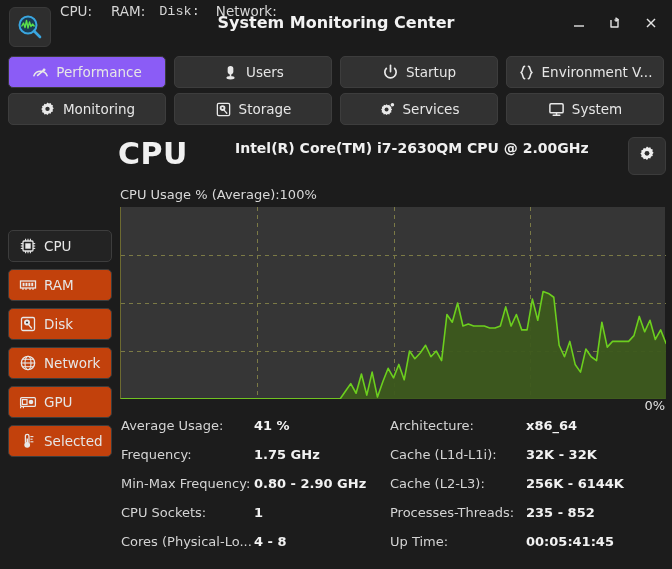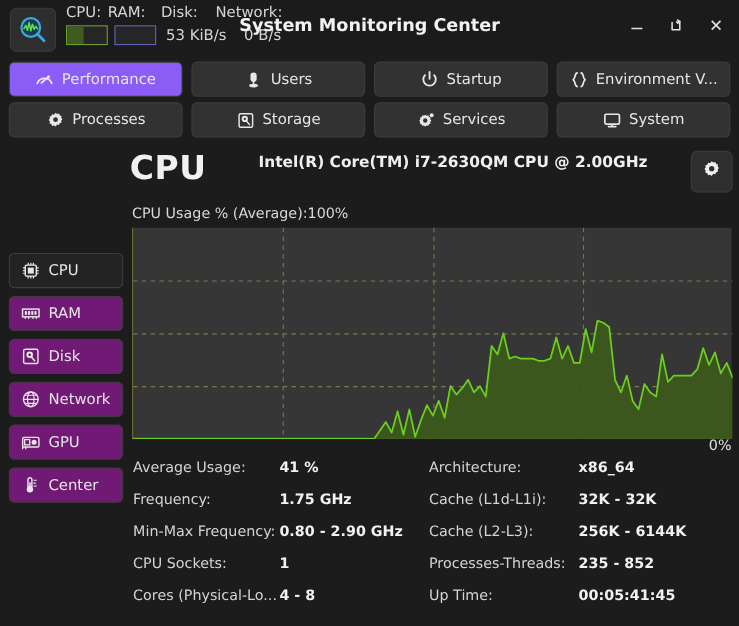--- a/index.html
+++ b/index.html
@@ -29,22 +29,22 @@
     position: absolute; left: 57px; top: 2px;
     width: 230px; height: 46px;
   }
   #perf-labels {
     position: absolute; left: 0; top: 1px;
     display: flex; align-items: flex-end;
     font-size: 13.5px; color: #d6d6d6;
   }
   #perf-labels span { white-space: nowrap; }
   .lbl-cpu { margin-left: 3px; }
-  .lbl-ram { margin-left: 6px; }
-  .lbl-disk { margin-left: 14px; }
+  .lbl-ram { margin-left: 19px; }
+  .lbl-disk { margin-left: 14px; font-family: Liberation Mono, monospace; }
   .lbl-net { margin-left: 16px; }
 
   #perf-values {
     position: absolute; left: 0; top: 21px;
     display: flex; align-items: center;
     font-size: 13.5px; color: #d6d6d6;
   }
   .mini-bar {
     width: 38px; height: 18px;
     background: #262626;
@@ -125,21 +125,21 @@
     font-size: 13px; color: #d9d9d9;
   }
 
   
   #sidebar {
     position: absolute; left: 8px; top: 230px;
     width: 104px;
   }
   .side-item {
     height: 32px; margin-bottom: 7px;
-    background: #701a75; border: 1px solid #3d3d3d; border-radius: 5px;
+    background: #c2410c; border: 1px solid #3d3d3d; border-radius: 5px;
     display: flex; align-items: center; gap: 7px;
     padding-left: 10px;
     color: #e6e6e6; font-size: 13.5px;
   }
   .side-item.active { background: #232323; }
   .side-item svg { display: block; flex: 0 0 auto; }
 
   
   #chart-wrap {
     position: absolute; left: 120px; top: 207px;
@@ -178,30 +178,20 @@
     </svg>
   </div>
 
   <div id="perf-strip">
     <div id="perf-labels">
       <span class="lbl-cpu">CPU:</span>
       <span class="lbl-ram">RAM:</span>
       <span class="lbl-disk">Disk:</span>
       <span class="lbl-net">Network:</span>
     </div>
-    <div id="perf-values">
-      <div class="mini-bar" id="cpu-mini">
-        <div class="fill" id="cpu-mini-fill" style="width: 41%;"></div>
-      </div>
-      <div class="mini-bar" id="ram-mini">
-        <div class="fill" id="ram-mini-fill" style="width: 0%;"></div>
-      </div>
-      <span class="val-disk">53 KiB/s</span>
-      <span class="val-net">0 B/s</span>
-    </div>
   </div>
 
   <div id="win-title">System Monitoring Center</div>
 
   <div id="win-controls">
     <div class="wbtn">
       <svg width="14" height="14" viewBox="0 0 14 14">
           <line x1="2" y1="10" x2="12" y2="10" stroke="currentColor" stroke-width="1.4"></line>
         </svg>
     </div>
@@ -264,21 +254,21 @@
   </div>
 
   <div class="tabrow">
     <div class="tab">
       <span>
         <svg width="17" height="17" viewBox="0 0 18 18">
           <path fill="#e8e8e8" d="M9 1.6l1.5 1.1 1.8-.5.7 1.8 1.8.6-.4 1.8 1.2 1.4-1.2 1.4.4 1.8-1.8.6-.7 1.8-1.8-.5L9 14.9l-1.5-1.1-1.8.5-.7-1.8-1.8-.6.4-1.8L2.4 8.6l1.2-1.4-.4-1.8 1.8-.6.7-1.8 1.8.5z"></path>
           <circle cx="9" cy="8.3" r="2.3" fill="#323232"></circle>
         </svg>
       </span>
-      <span class="tab-lbl">Processes</span>
+      <span class="tab-lbl">Monitoring</span>
     </div>
     <div class="tab">
       <span>
         <svg width="17" height="17" viewBox="0 0 18 18">
           <rect x="2.5" y="2.5" width="13" height="13" rx="1.5" fill="none" stroke="#e8e8e8" stroke-width="1.4"></rect>
           <circle cx="8" cy="7.5" r="3" fill="#e8e8e8"></circle>
           <circle cx="8" cy="7.5" r="1.1" fill="#323232"></circle>
           <path d="M9.6 9.6 L12.5 13" stroke="#e8e8e8" stroke-width="1.4" stroke-linecap="round"></path>
         </svg>
       </span>
@@ -414,21 +404,21 @@
         <path d="M6.4 10.8 V4.1 a1.8 1.8 0 1 1 3.6 0 V10.8" fill="none" stroke="#e8e8e8" stroke-width="1.3"></path>
         <circle cx="8.2" cy="12.8" r="2.9" fill="#e8e8e8"></circle>
         <rect x="7.5" y="6.5" width="1.5" height="6" fill="#e8e8e8"></rect>
         <g stroke="#e8e8e8" stroke-width="1.1">
           <line x1="11.4" y1="4.6" x2="14.4" y2="4.6"></line>
           <line x1="11.4" y1="7.2" x2="13.6" y2="7.2"></line>
           <line x1="11.4" y1="9.8" x2="14.4" y2="9.8"></line>
         </g>
       </svg>
     </span>
-    <span>Center</span>
+    <span>Selected</span>
   </div>
 </div>
 
 <div id="chart-wrap">
   <svg id="chart-svg" viewBox="0 0 545 192" preserveAspectRatio="none">
     <g id="grid-lines">
         <line x1="0" x2="545" y1="48.5" y2="48.5" stroke="#7b7a46" stroke-width="1" stroke-dasharray="4,4"></line>
         <line x1="0" x2="545" y1="96.5" y2="96.5" stroke="#7b7a46" stroke-width="1" stroke-dasharray="4,4"></line>
         <line x1="0" x2="545" y1="144.5" y2="144.5" stroke="#7b7a46" stroke-width="1" stroke-dasharray="4,4"></line>
         <line y1="0" y2="192" x1="136.5" x2="136.5" stroke="#7b7a46" stroke-width="1" stroke-dasharray="4,4"></line>

